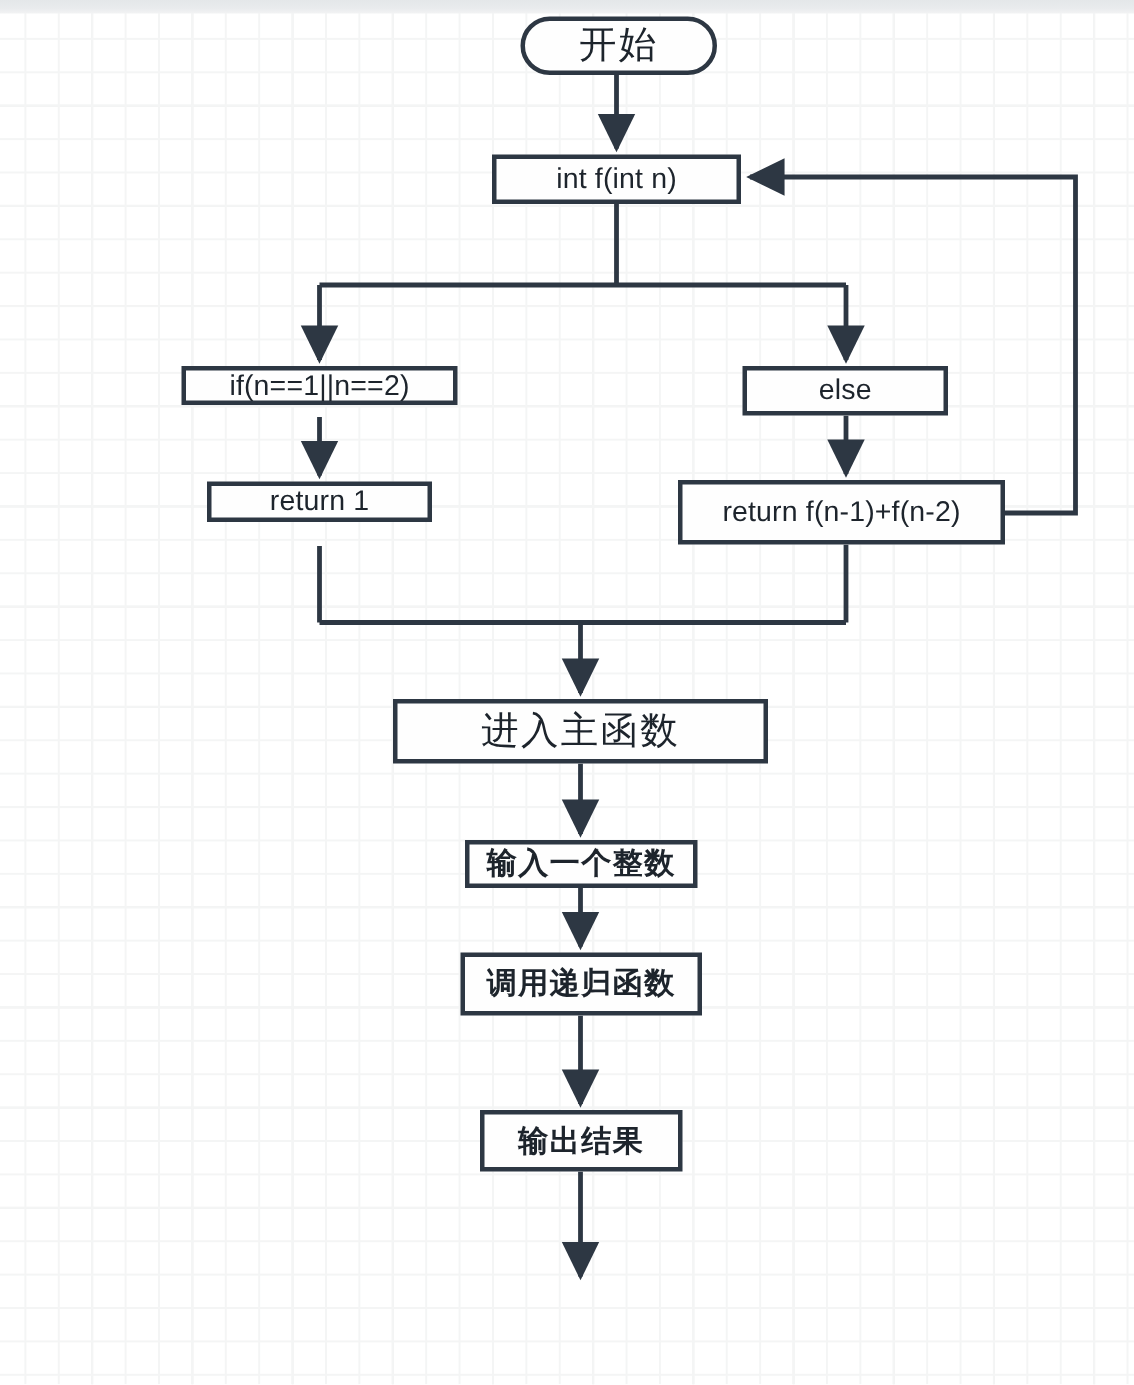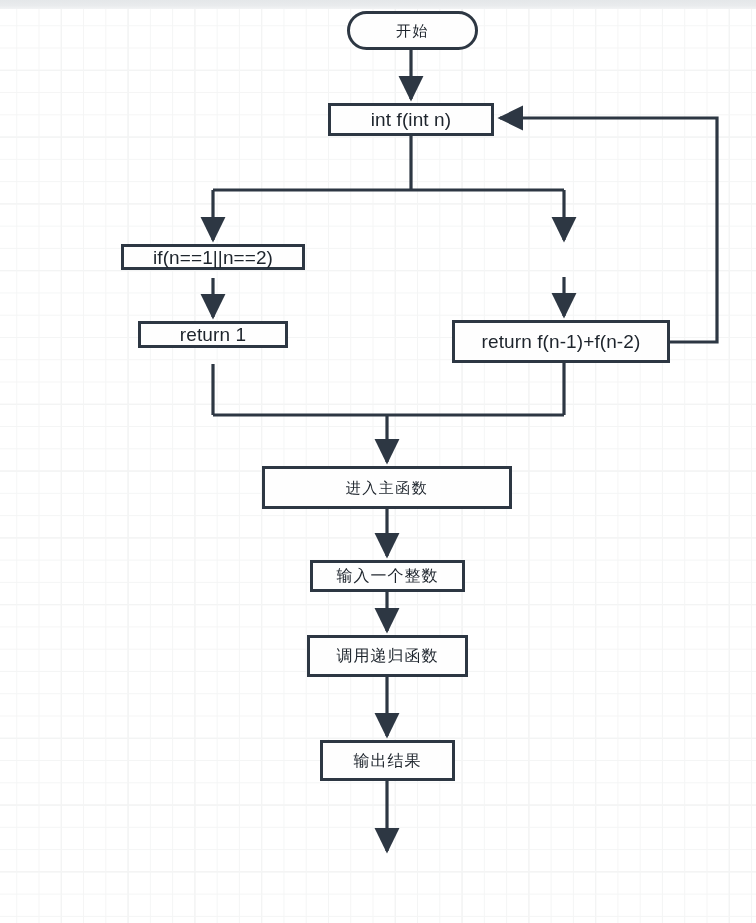--- a/index.html
+++ b/index.html
@@ -63,22 +63,22 @@
     line-height: 1;
     white-space: nowrap;
   }
   .node.terminator {
     border-radius: 999px;
   }
   .node .label {
     display: block;
   }
   .lat { font-size: 19px; letter-spacing: 0.1px; }
-  .han { font-size: 16px; letter-spacing: 1px; }
-  .han-lg { font-size: 15px; letter-spacing: 1.5px; }
+  .han { font-size: 20px; letter-spacing: 1px; font-weight: bold; }
+  .han-lg { font-size: 25px; letter-spacing: 1.5px; }
 </style>
 </head>
 <body>
 
 <div id="canvas">
 
   <div id="topbar"></div>
 
   <svg id="edges" viewBox="0 0 756 923" xmlns="http://www.w3.org/2000/svg">
     <defs>
@@ -118,20 +118,23 @@
   </div>
 
   <div class="node" style="left:328px; top:103px; width:166px; height:33px;justify-content:center;">
     <span class="label lat">int f(int n)</span>
   </div>
 
   <div class="node" style="left:121px; top:244px; width:184px; height:26px;">
     <span class="label lat">if(n==1||n==2)</span>
   </div>
 
+  <div class="node" style="left:495px; top:244px; width:137px; height:33px;">
+    <span class="label lat">else</span>
+  </div>
 
   <div class="node" style="left:138px; top:321px; width:150px; height:27px;">
     <span class="label lat">return 1</span>
   </div>
 
   <div class="node" style="left:452px; top:320px; width:218px; height:43px;">
     <span class="label lat">return f(n-1)+f(n-2)</span>
   </div>
 
   <div class="node" style="left:262px; top:466px; width:250px; height:43px;">

